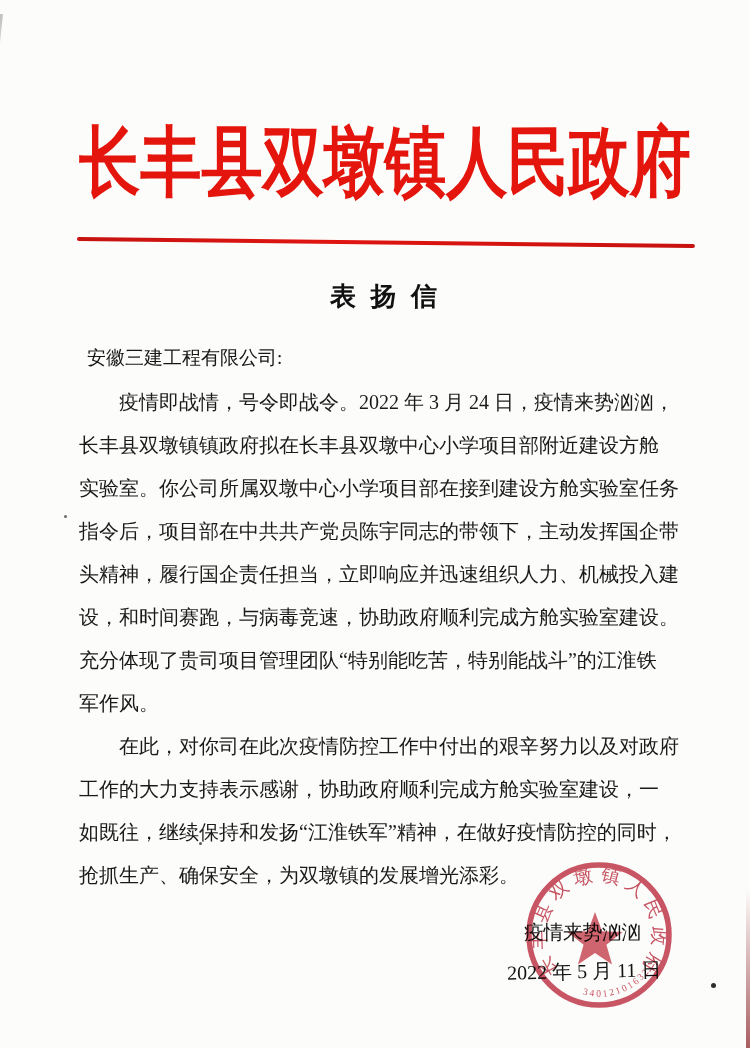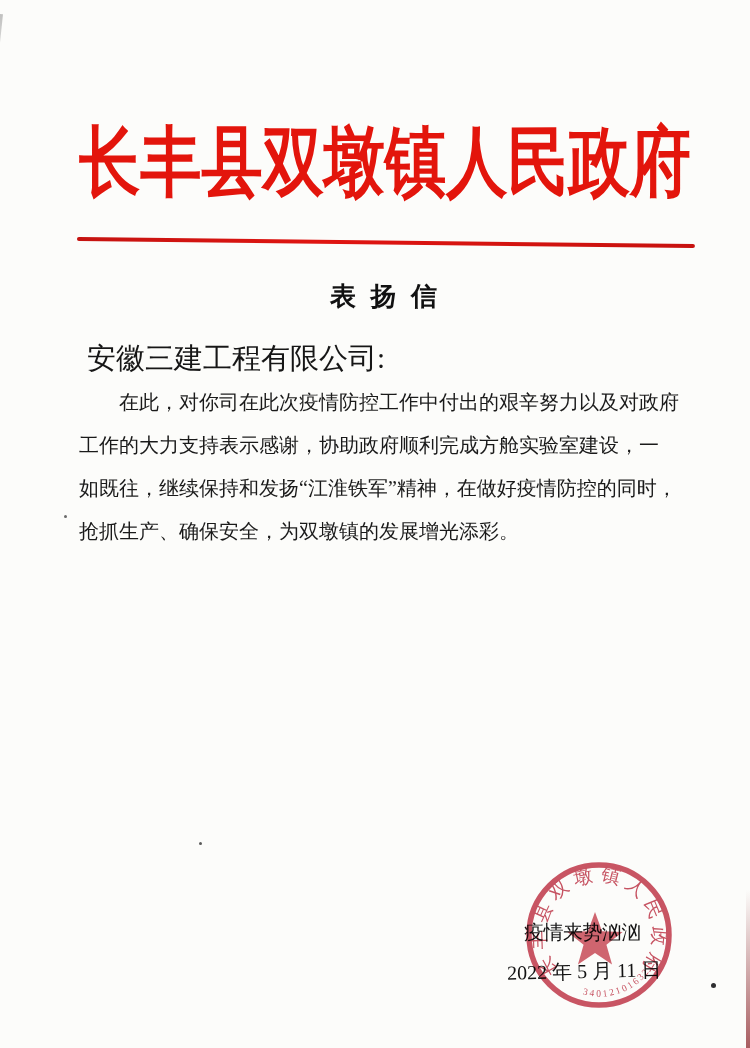--- a/index.html
+++ b/index.html
@@ -23,21 +23,21 @@
     transform:rotate(0.65deg);transform-origin:left top;border-radius:2px;
   }
   
   .doc-title{
     position:absolute;left:330px;top:283px;
     font-size:26px;line-height:28px;font-weight:600;letter-spacing:4px;
     color:#111;white-space:nowrap;
   }
   .salutation{
     position:absolute;left:87px;top:346px;
-    font-size:29px;line-height:24px;color:#161616;white-space:nowrap;text-align:right;
+    font-size:19px;line-height:24px;color:#161616;white-space:nowrap;text-align:right;
   }
   .body-text{
     position:absolute;left:79px;top:381px;width:622px;
     font-size:20px;line-height:43px;color:#1a1a1a;
   }
   .body-text p{
     margin:0;text-indent:2em;white-space:pre-line;
   }
   .signature-org{
     position:absolute;left:524px;top:919px;
@@ -76,20 +76,28 @@
 
   <div class="letterhead-title">长丰县双墩镇人民政府</div>
 
   <div class="red-rule"></div>
 
   <div class="doc-title">表 扬 信</div>
 
   <div class="salutation">安徽三建工程有限公司:</div>
 
   <div class="body-text">
+    <p>疫情即战情，号令即战令。2022 年 3 月 24 日，疫情来势汹汹，
+长丰县双墩镇镇政府拟在长丰县双墩中心小学项目部附近建设方舱
+实验室。你公司所属双墩中心小学项目部在接到建设方舱实验室任务
+指令后，项目部在中共共产党员陈宇同志的带领下，主动发挥国企带
+头精神，履行国企责任担当，立即响应并迅速组织人力、机械投入建
+设，和时间赛跑，与病毒竞速，协助政府顺利完成方舱实验室建设。
+充分体现了贵司项目管理团队“特别能吃苦，特别能战斗”的江淮铁
+军作风。</p>
     <p>在此，对你司在此次疫情防控工作中付出的艰辛努力以及对政府
 工作的大力支持表示感谢，协助政府顺利完成方舱实验室建设，一
 如既往，继续保持和发扬“江淮铁军”精神，在做好疫情防控的同时，
 抢抓生产、确保安全，为双墩镇的发展增光添彩。</p>
   </div>
 
   <div class="signature-org">疫情来势汹汹</div>
 
   <div class="signature-date">2022 年 5 月 11 日</div>
 

